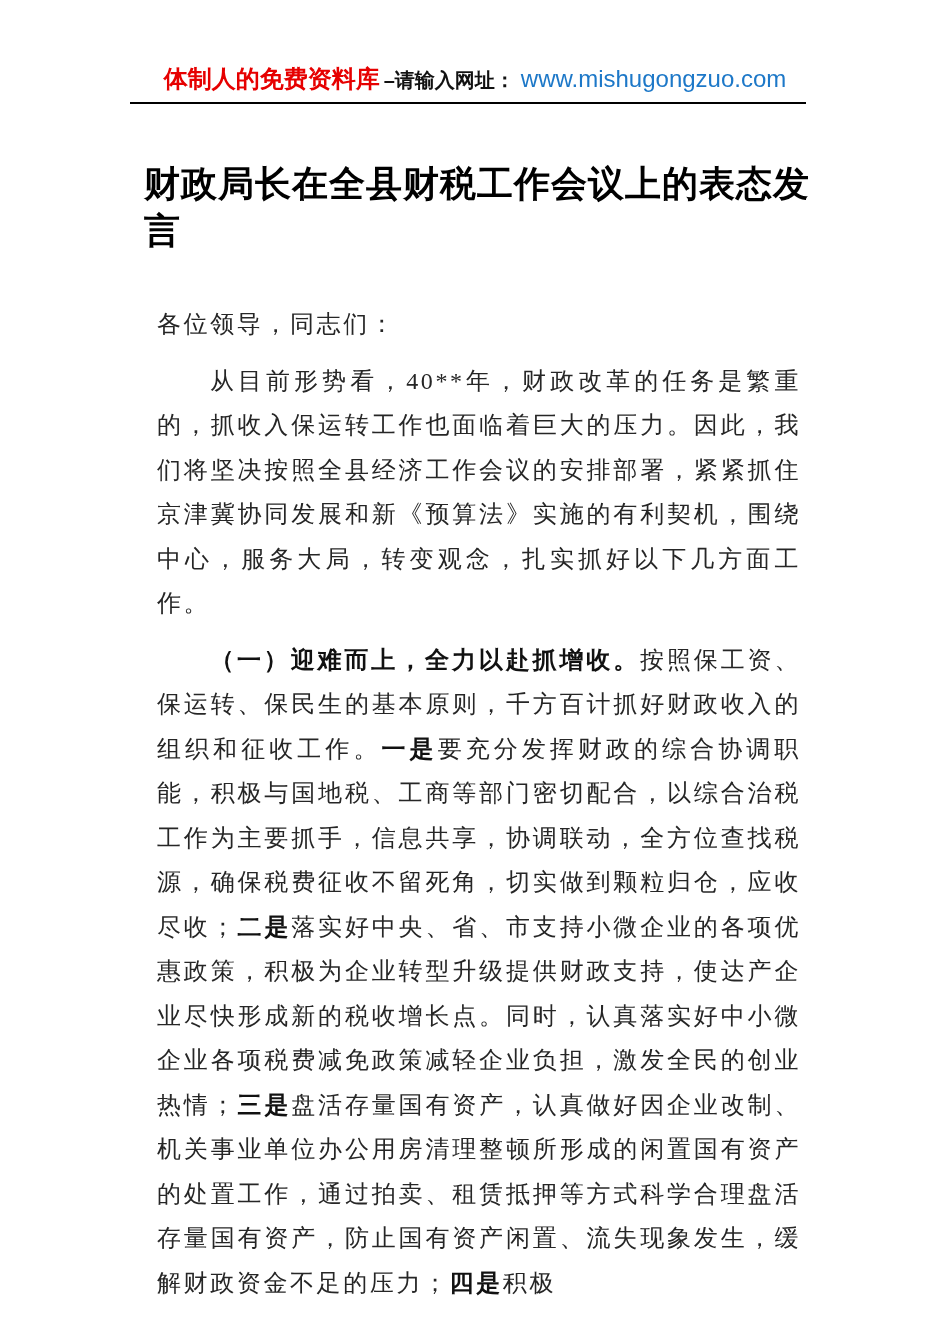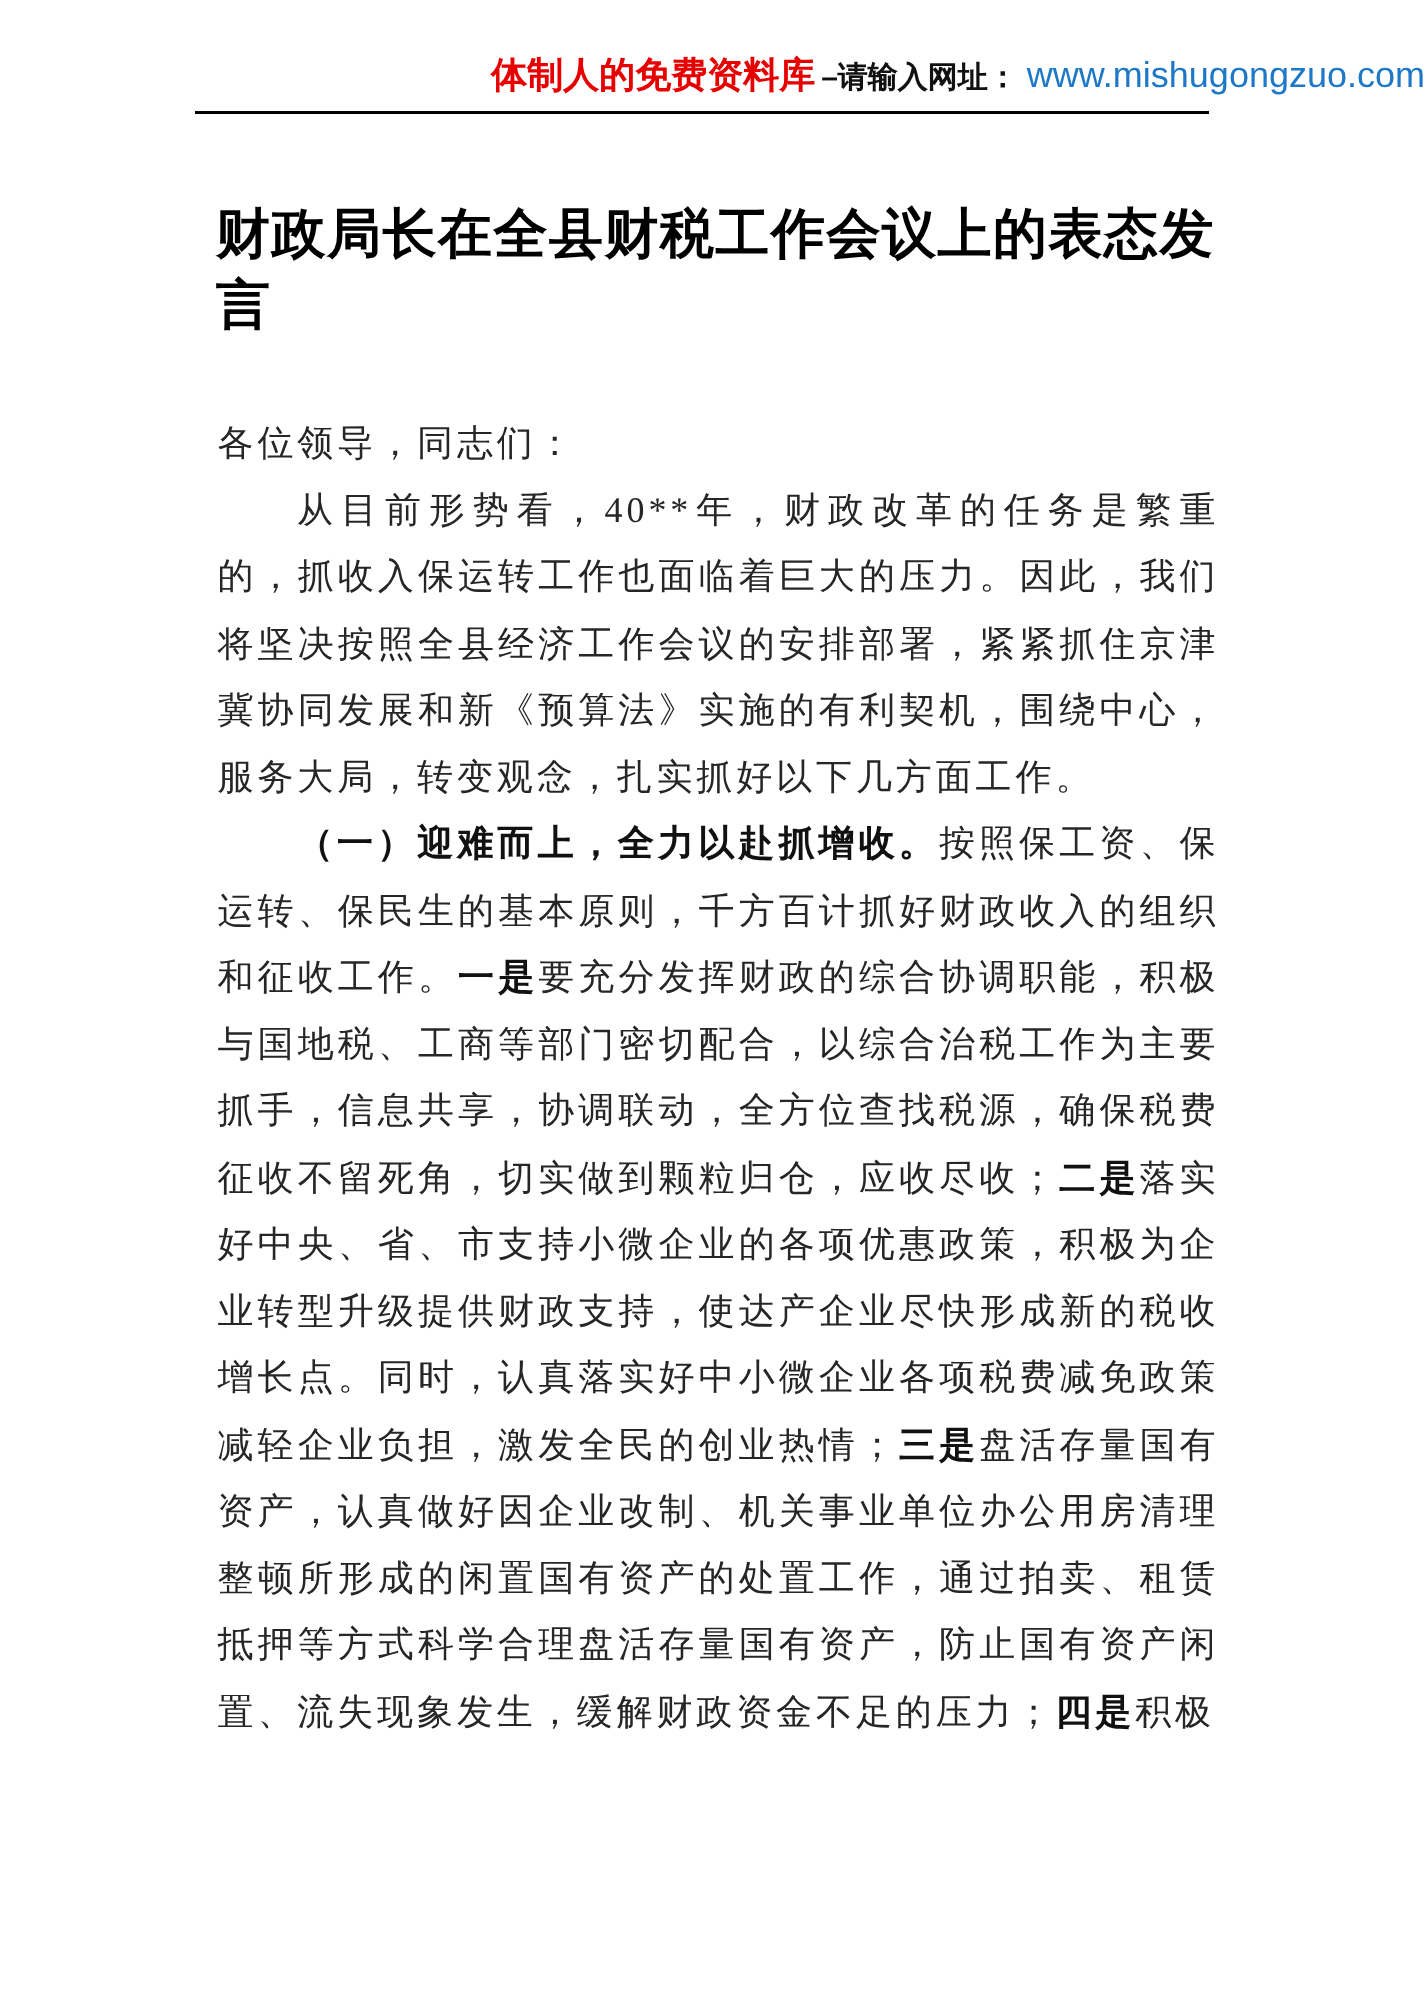--- a/index.html
+++ b/index.html
@@ -7,22 +7,22 @@
     position:relative;
     width:950px;height:1344px;
     margin:0 auto;
     background:#ffffff;
     overflow:hidden;
     font-family:"Liberation Serif","DejaVu Serif",serif;
     color:#1f1f1f;
   }
   
   .site-header{
-    margin-top:36px;
-    text-align:right;
+    margin-top:64px;
+    text-align:center;
     white-space:nowrap;
     line-height:30px;
     font-family:"Liberation Sans","DejaVu Sans",sans-serif;
   }
   .brand{
     font-size:24px;
     font-weight:bold;
     color:#e60000;
   }
   .hint{
@@ -53,21 +53,21 @@
   }
   
   .doc-body{
     margin:47px 137px 0 145px;
     font-size:24px;
     line-height:44.5px;
     letter-spacing:2.6px;
     text-align:justify;
     color:#262626;
   }
-  .doc-body p{margin:0;padding:0;}
+  .doc-body p{margin:12px;padding:0;}
   .doc-body p.indent{text-indent:53px;}
   .doc-body b{font-weight:bold;color:#111111;}
 </style>
 </head>
 <body>
 
 <div class="page">
 
   <div class="site-header">
     <span class="brand">体制人的免费资料库</span><span class="hint">–请输入网址：</span><span class="url">www.mishugongzuo.com</span>

